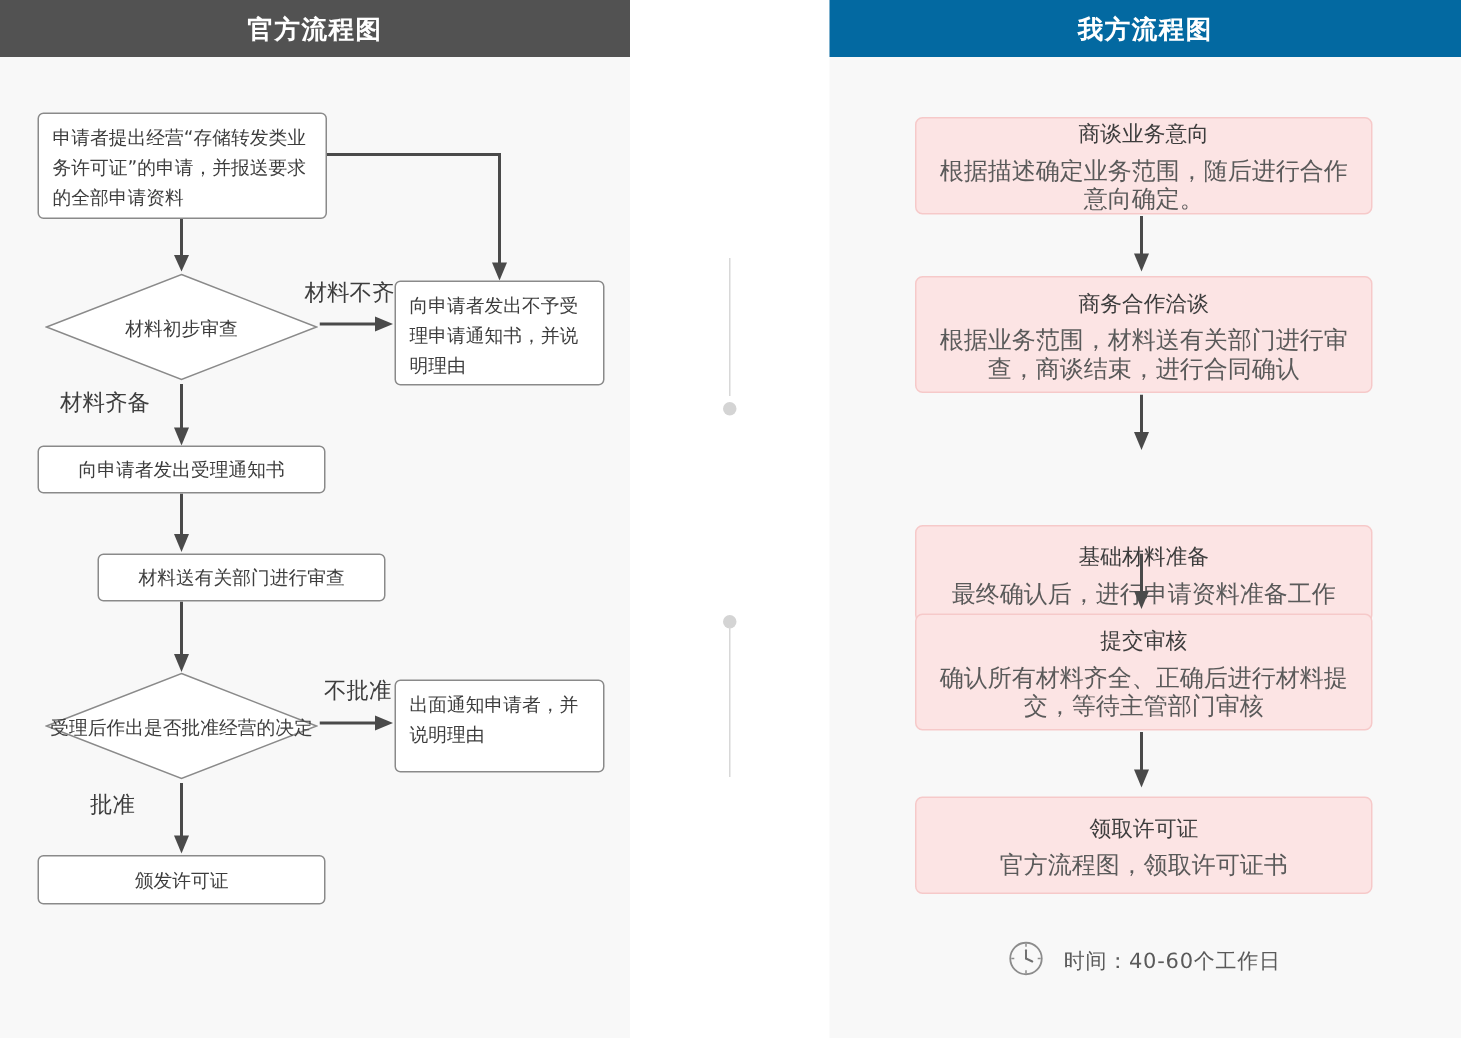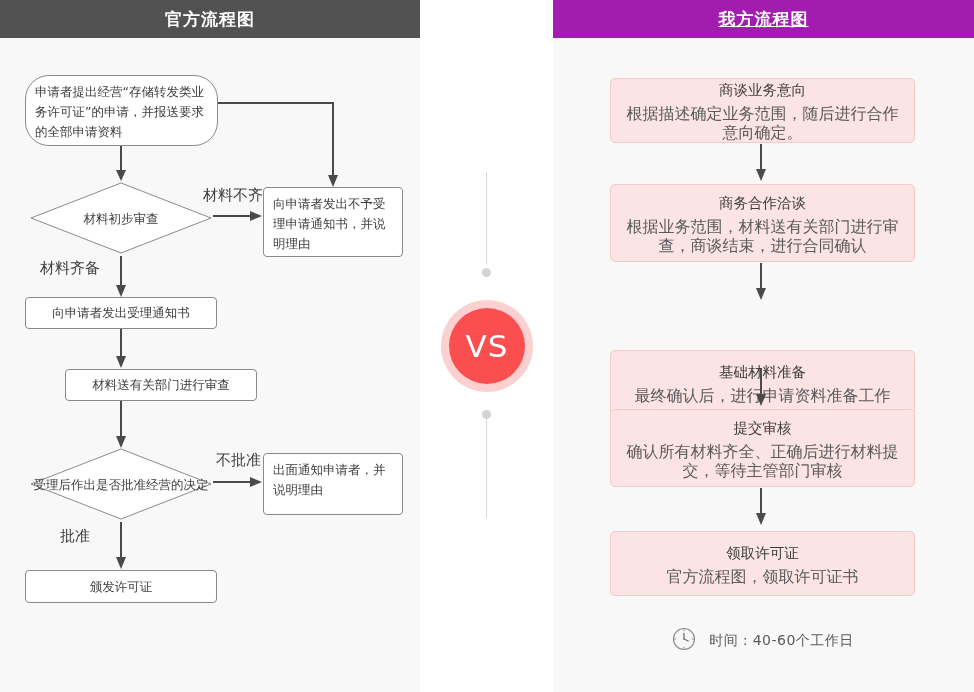--- a/index.html
+++ b/index.html
@@ -15,21 +15,21 @@
   .panel{position:absolute;top:0;height:692px;background:#f8f8f8;}
   .panel-left{left:0;width:420px;}
   .panel-right{left:553px;width:421px;}
 
   .panel-header{
     position:absolute;left:0;top:0;width:100%;height:38px;
     display:flex;align-items:center;justify-content:center;
     color:#ffffff;font-size:17px;font-weight:bold;letter-spacing:1px;
   }
   .hdr-dark{background:#525252;}
-  .hdr-red{background:#a21caf;text-decoration:underline;}
+  .hdr-red{background:#0369a1;}
 
   
   .node{
     position:absolute;box-sizing:border-box;
     background:#ffffff;border:1px solid #8a8a8a;border-radius:4px;
     color:#3d3d3d;font-size:12.5px;line-height:20px;
   }
   .node-center{display:flex;align-items:center;justify-content:center;text-align:center;}
   .node-left{padding:6px 9px;text-align:left;}
 
@@ -86,21 +86,21 @@
 </style>
 </head>
 <body>
 
 <div class="stage">
 
   <div class="panel panel-left">
     <div class="panel-header hdr-dark">官方流程图</div>
   </div>
 
-  <div class="node node-left" style="left:25px;top:75px;width:193px;height:71px;border-radius:24px;">申请者提出经营“存储转发类业务许可证”的申请，并报送要求的全部申请资料</div>
+  <div class="node node-left" style="left:25px;top:75px;width:193px;height:71px;">申请者提出经营“存储转发类业务许可证”的申请，并报送要求的全部申请资料</div>
 
   <div class="arrow" style="left:114px;top:146px;">
     <svg width="14" height="36" viewBox="0 0 14 36">
       <line x1="7" y1="0" x2="7" y2="26" stroke="#4a4a4a" stroke-width="2"></line>
       <polygon points="7,35 2,24 12,24" fill="#4a4a4a"></polygon>
     </svg>
   </div>
 
   <div class="arrow" style="left:218px;top:94px;">
     <svg width="130" height="100" viewBox="0 0 130 100">
@@ -181,23 +181,20 @@
     </svg>
   </div>
 
   <div class="node node-center" style="left:25px;top:570px;width:192px;height:33px;">颁发许可证</div>
 
   <div class="vs-wrap">
     <div class="vs-line top"></div>
     <div class="vs-dot top"></div>
     <div class="vs-dot bottom"></div>
     <div class="vs-line bottom"></div>
-  </div>
-  <div class="vs-ring">
-    <div class="vs-circle">VS</div>
   </div>
 
   <div class="panel panel-right">
     <div class="panel-header hdr-red">我方流程图</div>
   </div>
 
   <div class="card" style="top:78px;height:65px;">
     <div class="card-title">商谈业务意向</div>
     <div class="card-desc">根据描述确定业务范围，随后进行合作意向确定。</div>
   </div>

